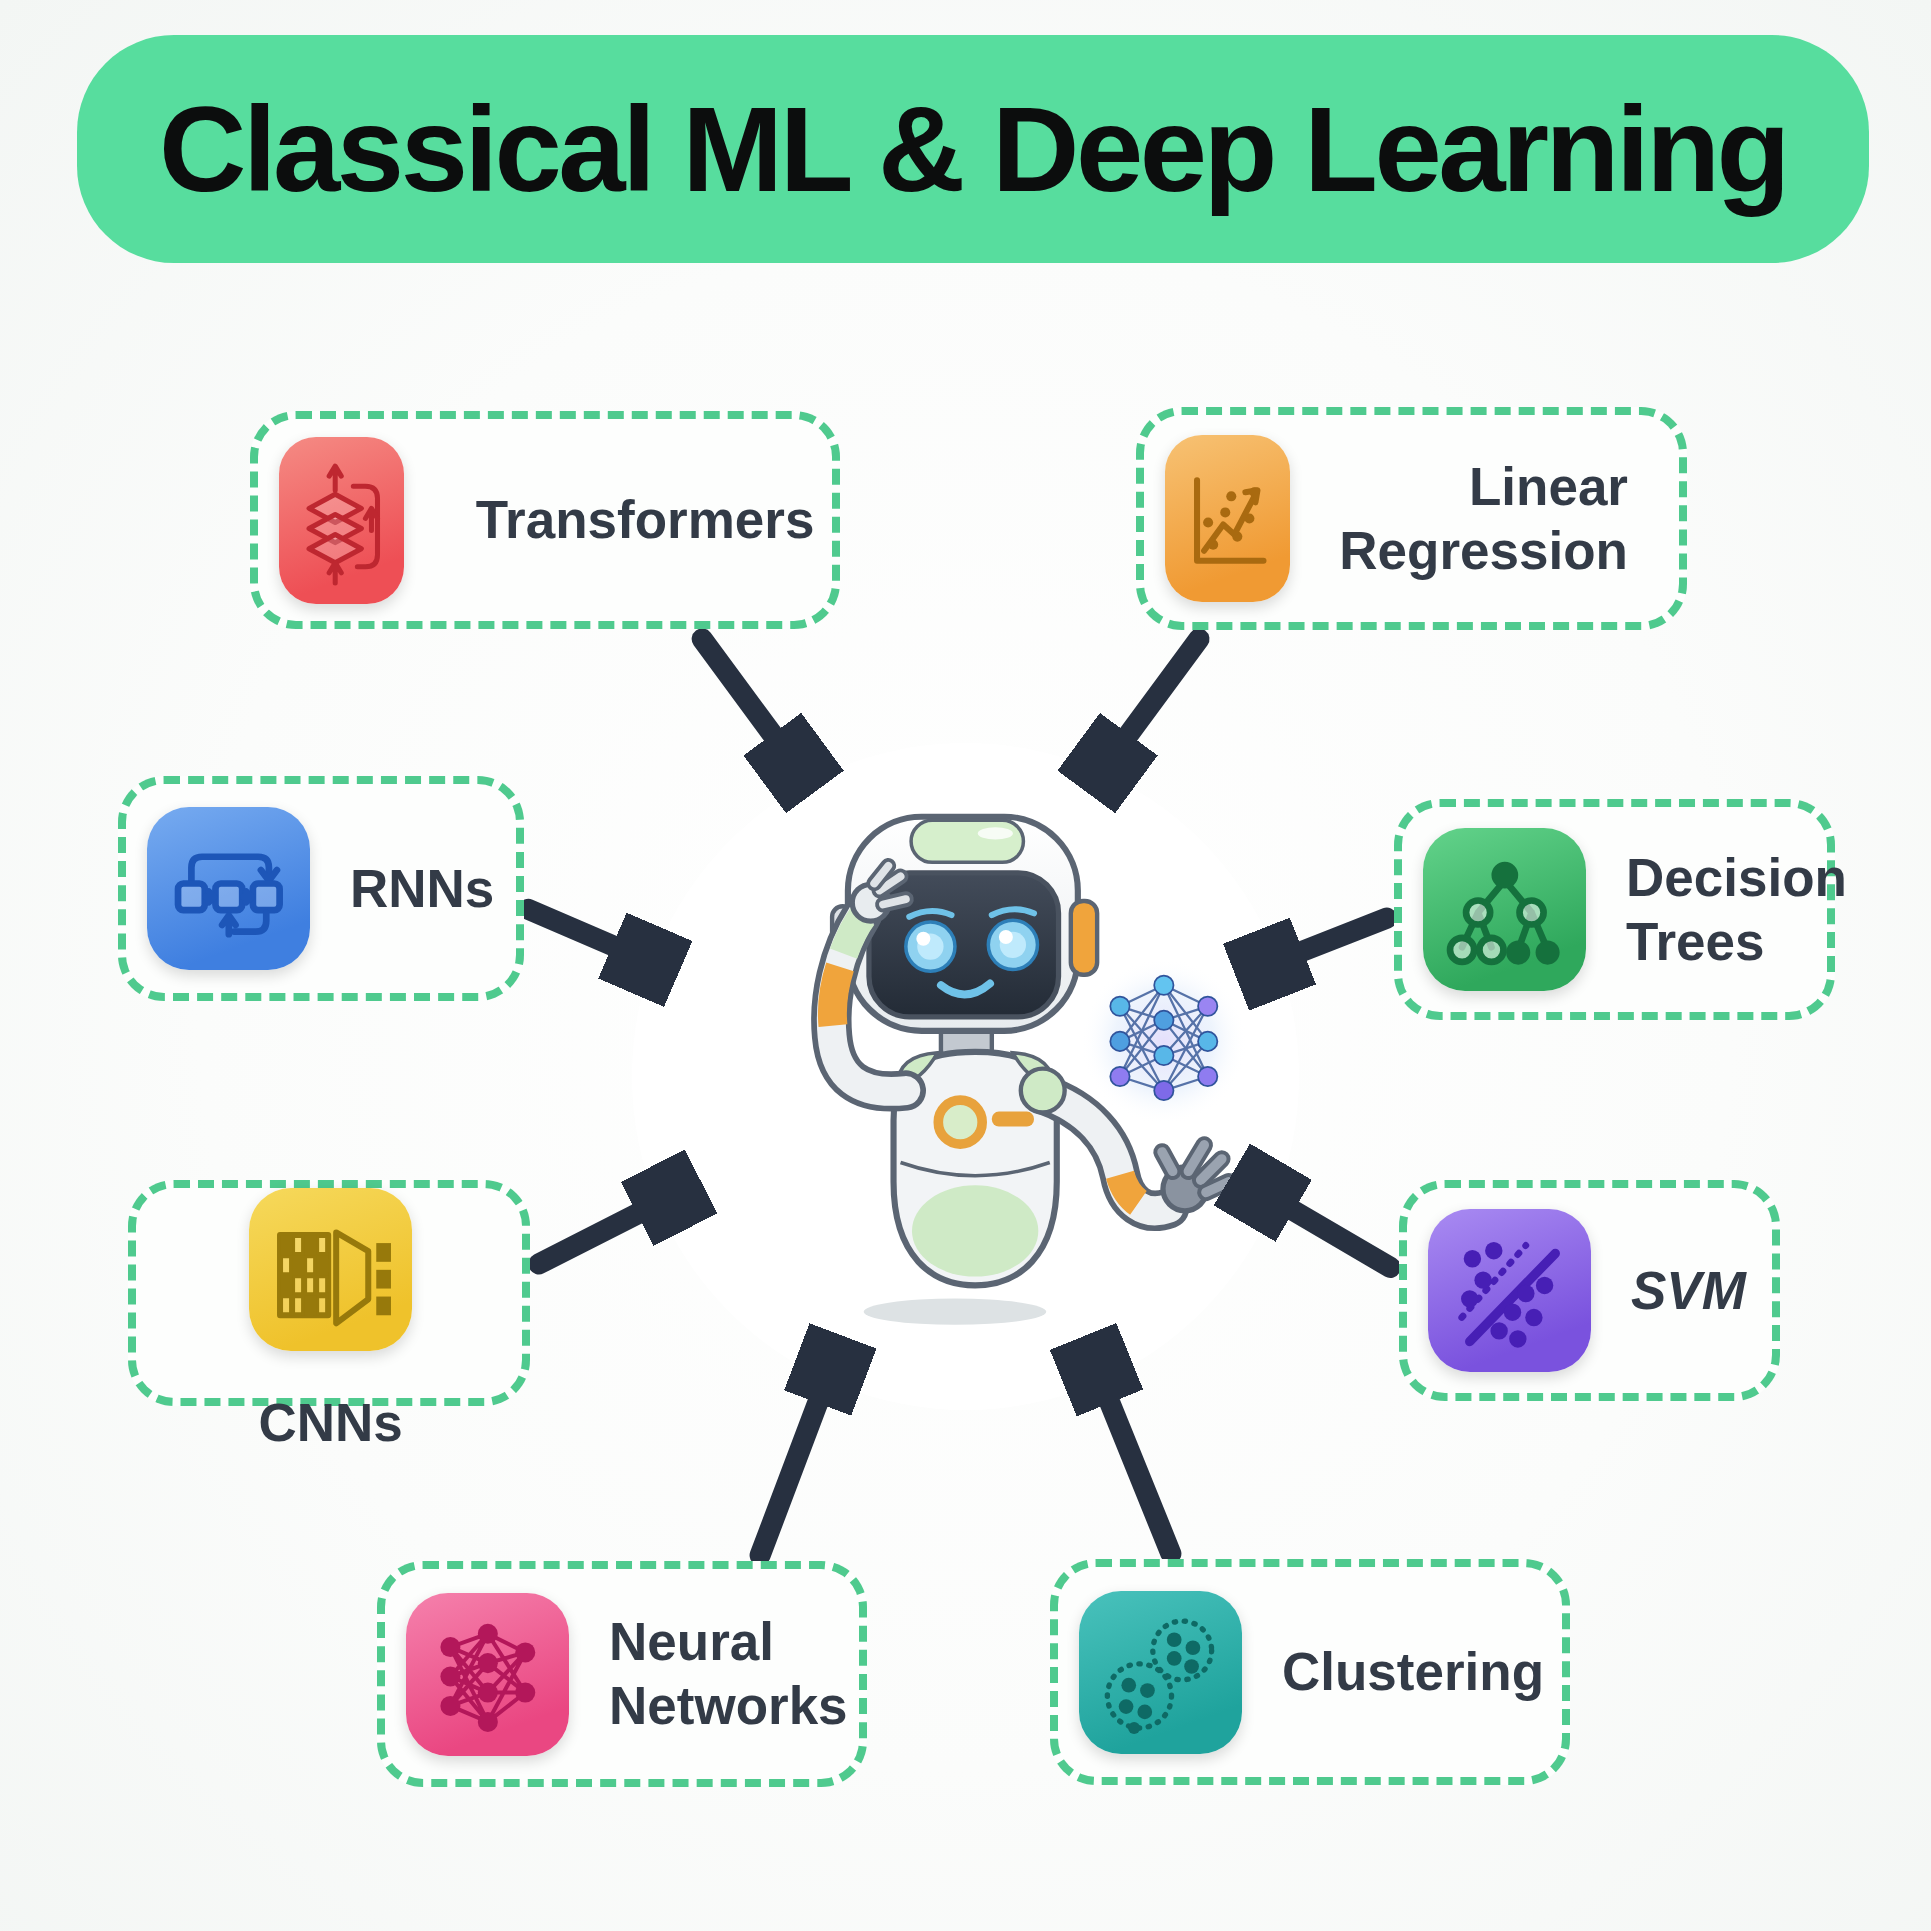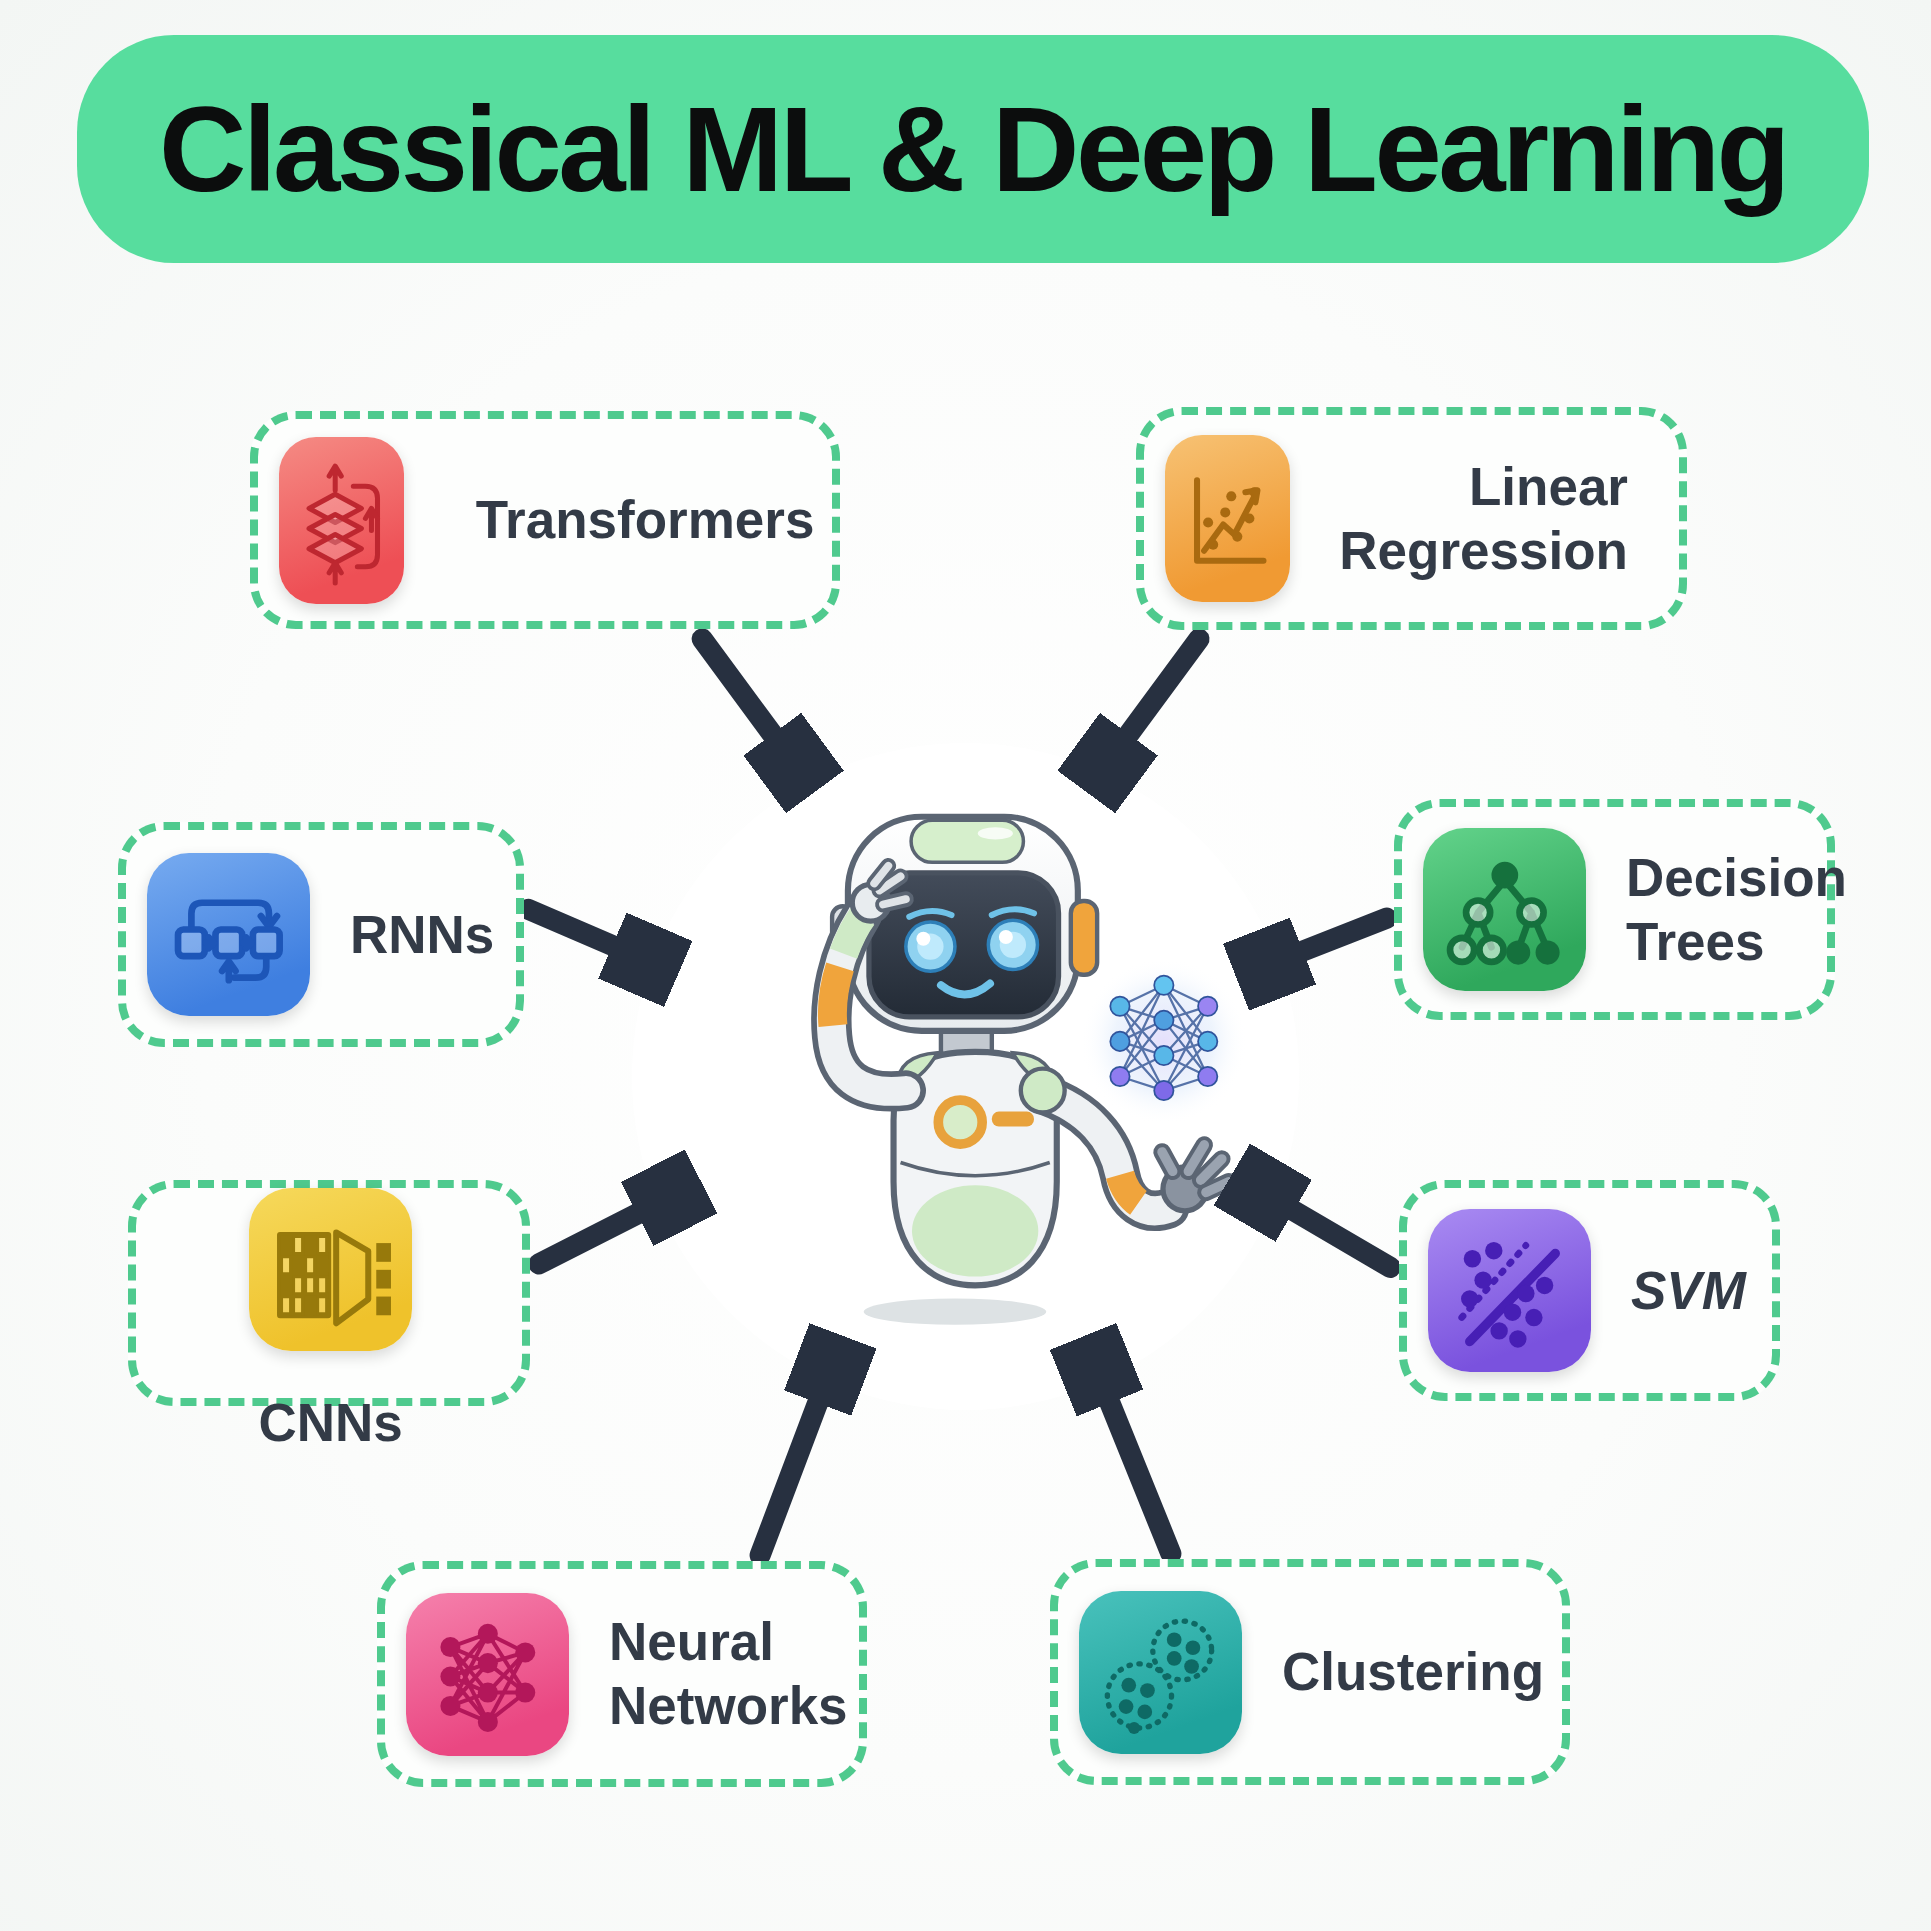--- a/index.html
+++ b/index.html
@@ -37,21 +37,21 @@
   .card{
     position:absolute;box-sizing:border-box;
     border:8px dashed var(--dash,#4FCA8E);
     border-radius:46px;
     background:var(--cardbg,#FDFEFD);
     display:flex;align-items:center;gap:40px;
     padding:0 17.6px 0 21px;
   }
   .card-transformers{left:250px;top:411px;width:590px;height:218px;justify-content:space-between;}
   .card-linear-regression{left:1136px;top:407px;width:551px;height:223px;text-align:right;}
-  .card-rnns{left:118px;top:822px;width:406px;height:225px;gap:40px;}
+  .card-rnns{left:118px;top:776px;width:406px;height:225px;gap:40px;}
   .card-decision-trees{left:1394px;top:799px;width:441px;height:221px;}
   .card-cnns{left:128px;top:1180px;width:402px;height:226px;flex-direction:column;}
   .card-svm{left:1399px;top:1180px;width:381px;height:221px;font-style:italic;}
   .card-neural-networks{left:377px;top:1561px;width:490px;height:226px;}
   .card-clustering{left:1050px;top:1559px;width:520px;height:226px;}
   .tile{
     flex:0 0 auto;position:relative;
     background:linear-gradient(160deg, var(--c1) 0%, var(--c2) 78%);
     box-shadow:0 5.3px 14px rgba(0,0,0,.14);
     display:flex;align-items:center;justify-content:center;

